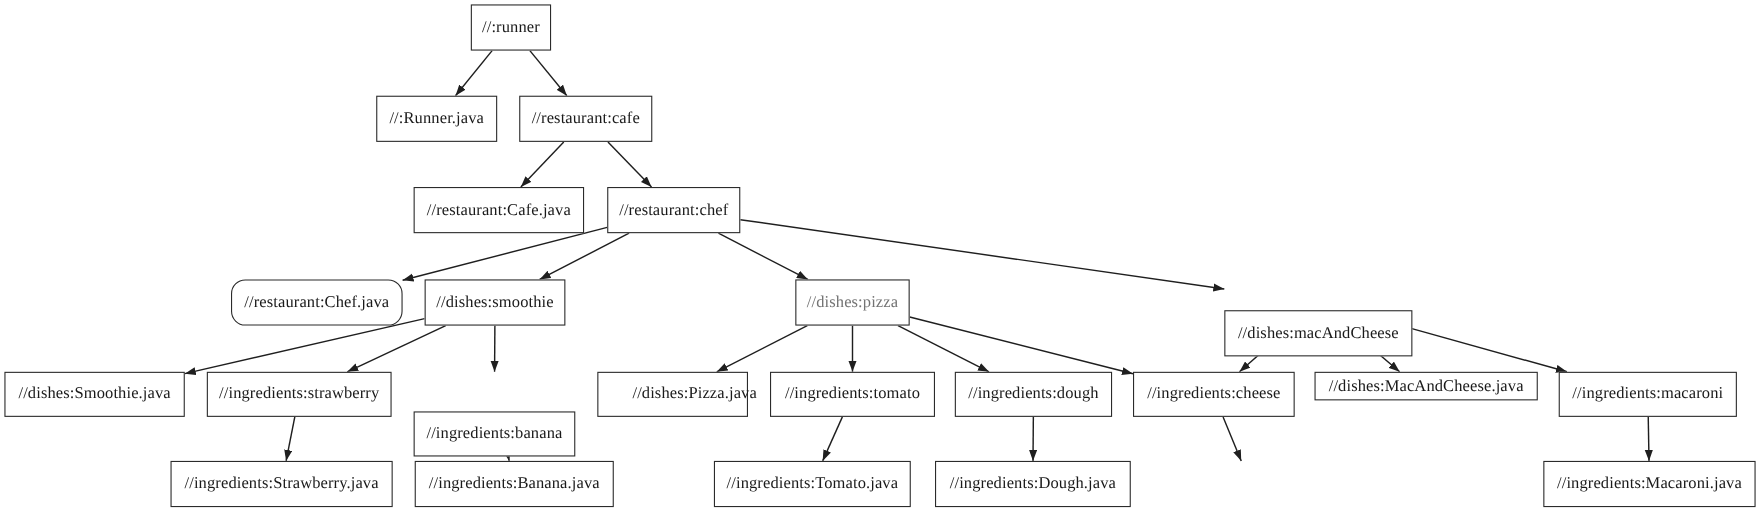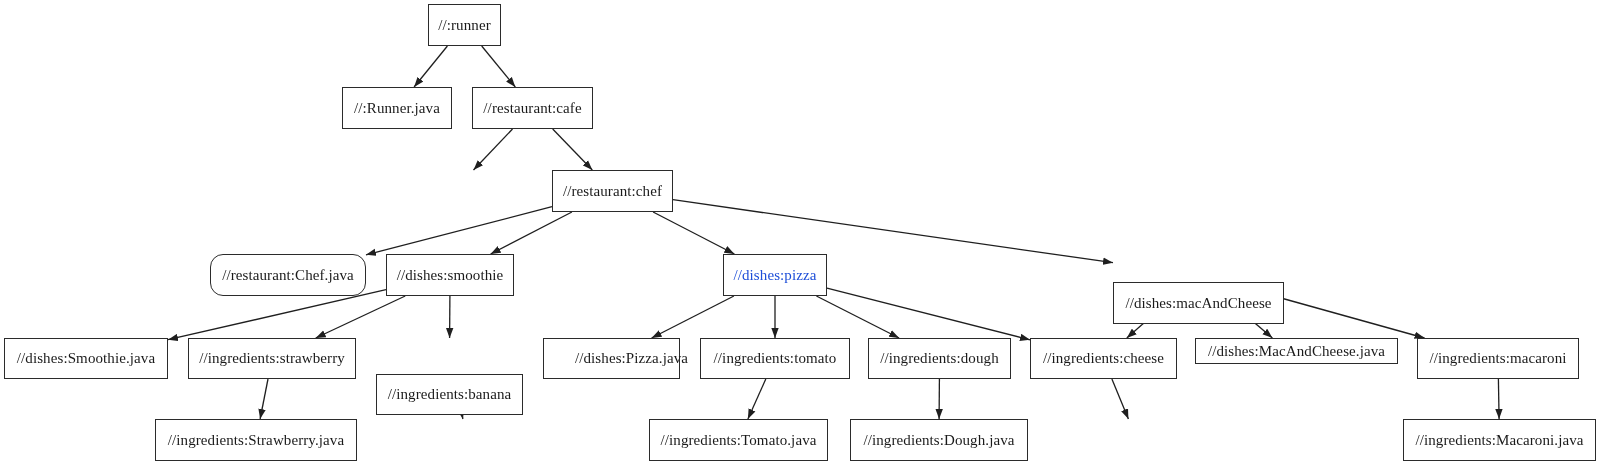--- a/index.html
+++ b/index.html
@@ -71,31 +71,33 @@
         <line x1="1174.6" y1="296.0" x2="1126.8" y2="338.0" stroke="#1f1f1f" stroke-width="1.3" marker-end="url(#arrowhead)"></line>
         <line x1="1223.1" y1="296.0" x2="1272.4" y2="338.0" stroke="#1f1f1f" stroke-width="1.3" marker-end="url(#arrowhead)"></line>
         <line x1="1273.8" y1="296.0" x2="1424.5" y2="338.0" stroke="#1f1f1f" stroke-width="1.3" marker-end="url(#arrowhead)"></line>
         <line x1="1498.4" y1="379.0" x2="1499.1" y2="419.0" stroke="#1f1f1f" stroke-width="1.3" marker-end="url(#arrowhead)"></line>
       </g>
   </svg>
 
 <div class="node" style="left: 428px; top: 4px; width: 73px; height: 42px; border-color: rgb(43, 43, 43); background: rgb(255, 255, 255); color: rgb(26, 26, 26);">//:runner</div>
     <div class="node" style="left: 342px; top: 87px; width: 110px; height: 42px; border-color: rgb(43, 43, 43); background: rgb(255, 255, 255); color: rgb(26, 26, 26);">//:Runner.java</div>
     <div class="node" style="left: 472px; top: 87px; width: 121px; height: 42px; border-color: rgb(43, 43, 43); background: rgb(255, 255, 255); color: rgb(26, 26, 26);">//restaurant:cafe</div>
+    <div class="node" style="left: 376px; top: 170px; width: 155px; height: 42px; border-color: rgb(43, 43, 43); background: rgb(255, 255, 255); color: rgb(26, 26, 26);">//restaurant:Cafe.java</div>
     <div class="node" style="left: 552px; top: 170px; width: 121px; height: 42px; border-color: rgb(43, 43, 43); background: rgb(255, 255, 255); color: rgb(26, 26, 26);">//restaurant:chef</div>
     <div class="node" style="left: 210px; top: 254px; width: 156px; height: 42px; border-color: rgb(43, 43, 43); background: rgb(255, 255, 255); color: rgb(26, 26, 26); border-radius: 13px;">//restaurant:Chef.java</div>
     <div class="node" style="left: 386px; top: 254px; width: 128px; height: 42px; border-color: rgb(43, 43, 43); background: rgb(255, 255, 255); color: rgb(26, 26, 26);">//dishes:smoothie</div>
-    <div class="node" style="left: 723px; top: 254px; width: 104px; height: 42px; border-color: rgb(43, 43, 43); background: rgb(255, 255, 255); color: #1d4ed8;">//dishes:pizza</div>
+    <div class="node" style="left: 723px; top: 254px; width: 104px; height: 42px; border-color: rgb(43, 43, 43); background: rgb(255, 255, 255); color: #737373;">//dishes:pizza</div>
     <div class="node" style="left: 1113px; top: 254px; width: 171px; height: 42px; border-color: rgb(43, 43, 43); background: rgb(255, 255, 255); color: rgb(26, 26, 26); margin-top: 28px;">//dishes:macAndCheese</div>
     <div class="node" style="left: 4px; top: 338px; width: 164px; height: 41px; border-color: rgb(43, 43, 43); background: rgb(255, 255, 255); color: rgb(26, 26, 26);">//dishes:Smoothie.java</div>
     <div class="node" style="left: 188px; top: 338px; width: 168px; height: 41px; border-color: rgb(43, 43, 43); background: rgb(255, 255, 255); color: rgb(26, 26, 26);">//ingredients:strawberry</div>
     <div class="node" style="left: 376px; top: 338px; width: 147px; height: 41px; border-color: rgb(43, 43, 43); background: rgb(255, 255, 255); color: rgb(26, 26, 26); margin-top: 36px;">//ingredients:banana</div>
     <div class="node" style="left: 543px; top: 338px; width: 137px; height: 41px; border-color: rgb(43, 43, 43); background: rgb(255, 255, 255); color: rgb(26, 26, 26); padding-left: 40px;">//dishes:Pizza.java</div>
     <div class="node" style="left: 700px; top: 338px; width: 150px; height: 41px; border-color: rgb(43, 43, 43); background: rgb(255, 255, 255); color: rgb(26, 26, 26);">//ingredients:tomato</div>
     <div class="node" style="left: 868px; top: 338px; width: 143px; height: 41px; border-color: rgb(43, 43, 43); background: rgb(255, 255, 255); color: rgb(26, 26, 26);">//ingredients:dough</div>
     <div class="node" style="left: 1030px; top: 338px; width: 147px; height: 41px; border-color: rgb(43, 43, 43); background: rgb(255, 255, 255); color: rgb(26, 26, 26);">//ingredients:cheese</div>
     <div class="node" style="left: 1195px; top: 338px; width: 203px; height: 26px; border-color: rgb(43, 43, 43); background: rgb(255, 255, 255); color: rgb(26, 26, 26);">//dishes:MacAndCheese.java</div>
     <div class="node" style="left: 1417px; top: 338px; width: 162px; height: 41px; border-color: rgb(43, 43, 43); background: rgb(255, 255, 255); color: rgb(26, 26, 26);">//ingredients:macaroni</div>
     <div class="node" style="left: 155px; top: 419px; width: 202px; height: 42px; border-color: rgb(43, 43, 43); background: rgb(255, 255, 255); color: rgb(26, 26, 26);">//ingredients:Strawberry.java</div>
+    <div class="node" style="left: 377px; top: 419px; width: 181px; height: 42px; border-color: rgb(43, 43, 43); background: rgb(255, 255, 255); color: rgb(26, 26, 26);">//ingredients:Banana.java</div>
     <div class="node" style="left: 649px; top: 419px; width: 179px; height: 42px; border-color: rgb(43, 43, 43); background: rgb(255, 255, 255); color: rgb(26, 26, 26);">//ingredients:Tomato.java</div>
     <div class="node" style="left: 850px; top: 419px; width: 178px; height: 42px; border-color: rgb(43, 43, 43); background: rgb(255, 255, 255); color: rgb(26, 26, 26);">//ingredients:Dough.java</div>
     <div class="node" style="left: 1403px; top: 419px; width: 193px; height: 42px; border-color: rgb(43, 43, 43); background: rgb(255, 255, 255); color: rgb(26, 26, 26);">//ingredients:Macaroni.java</div>
   </div>
 
 </body></html>

